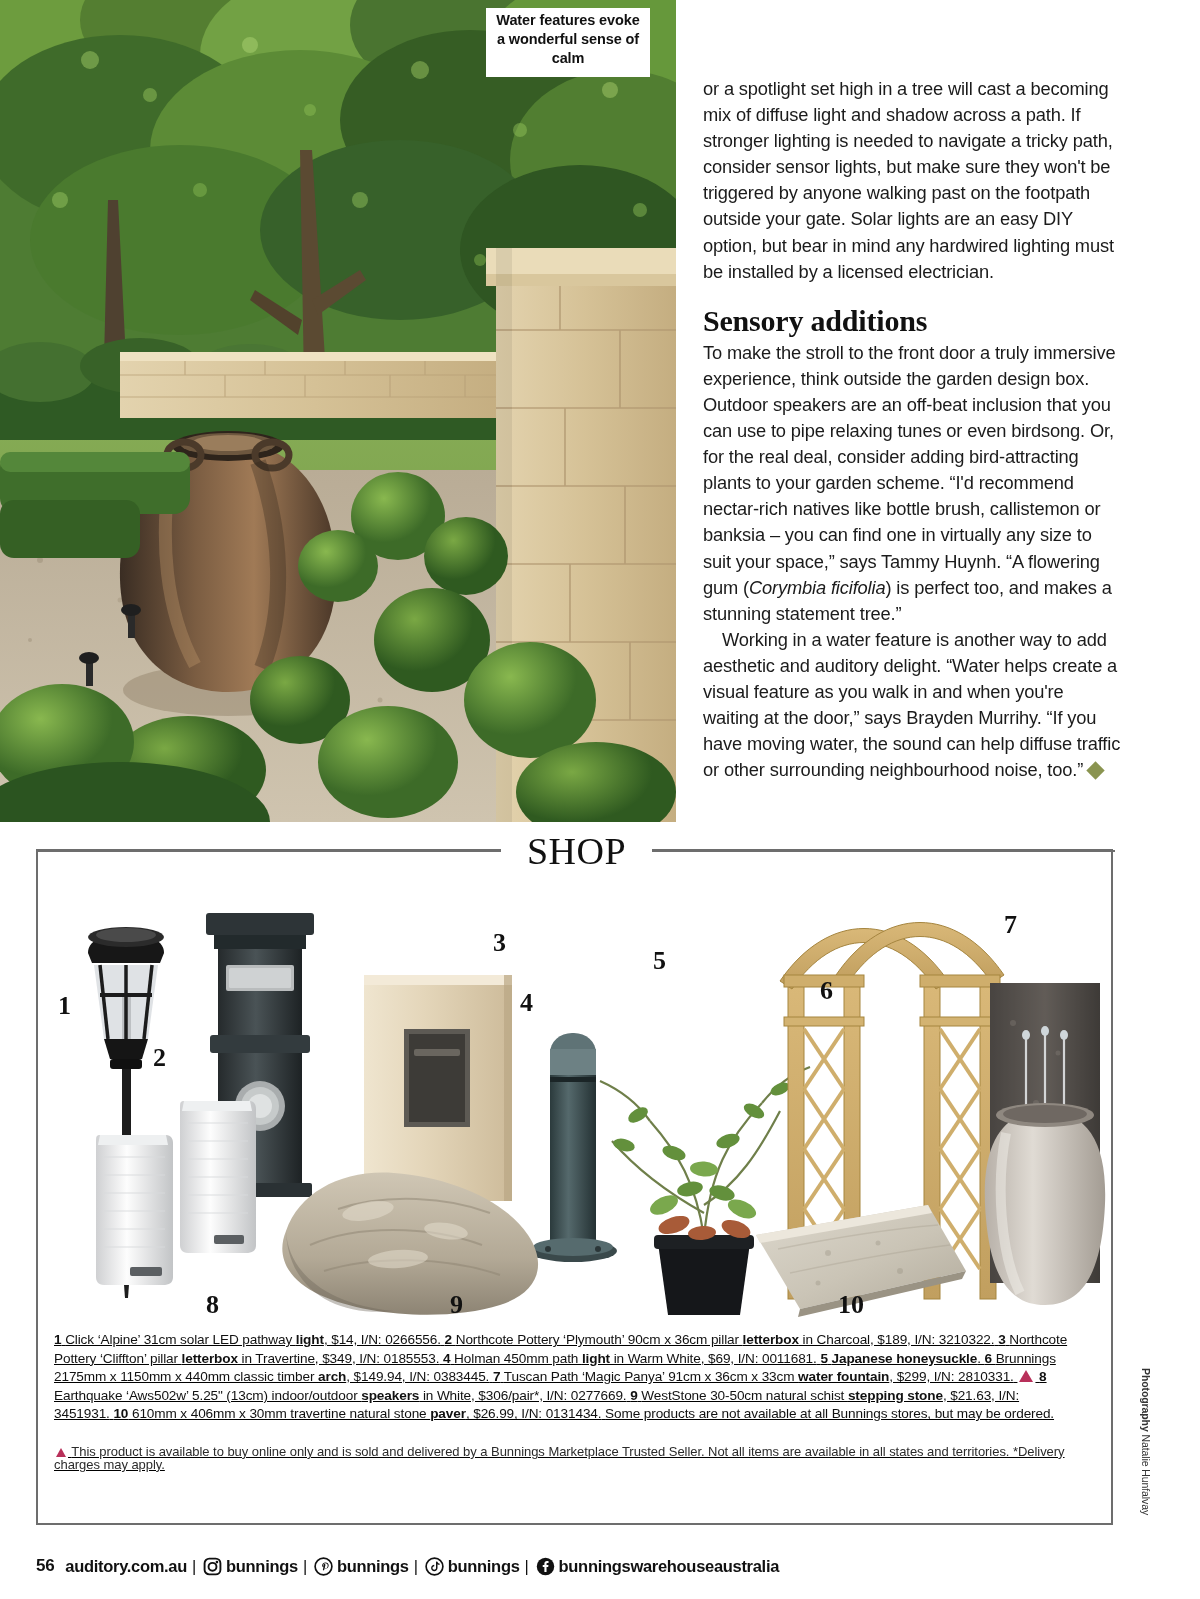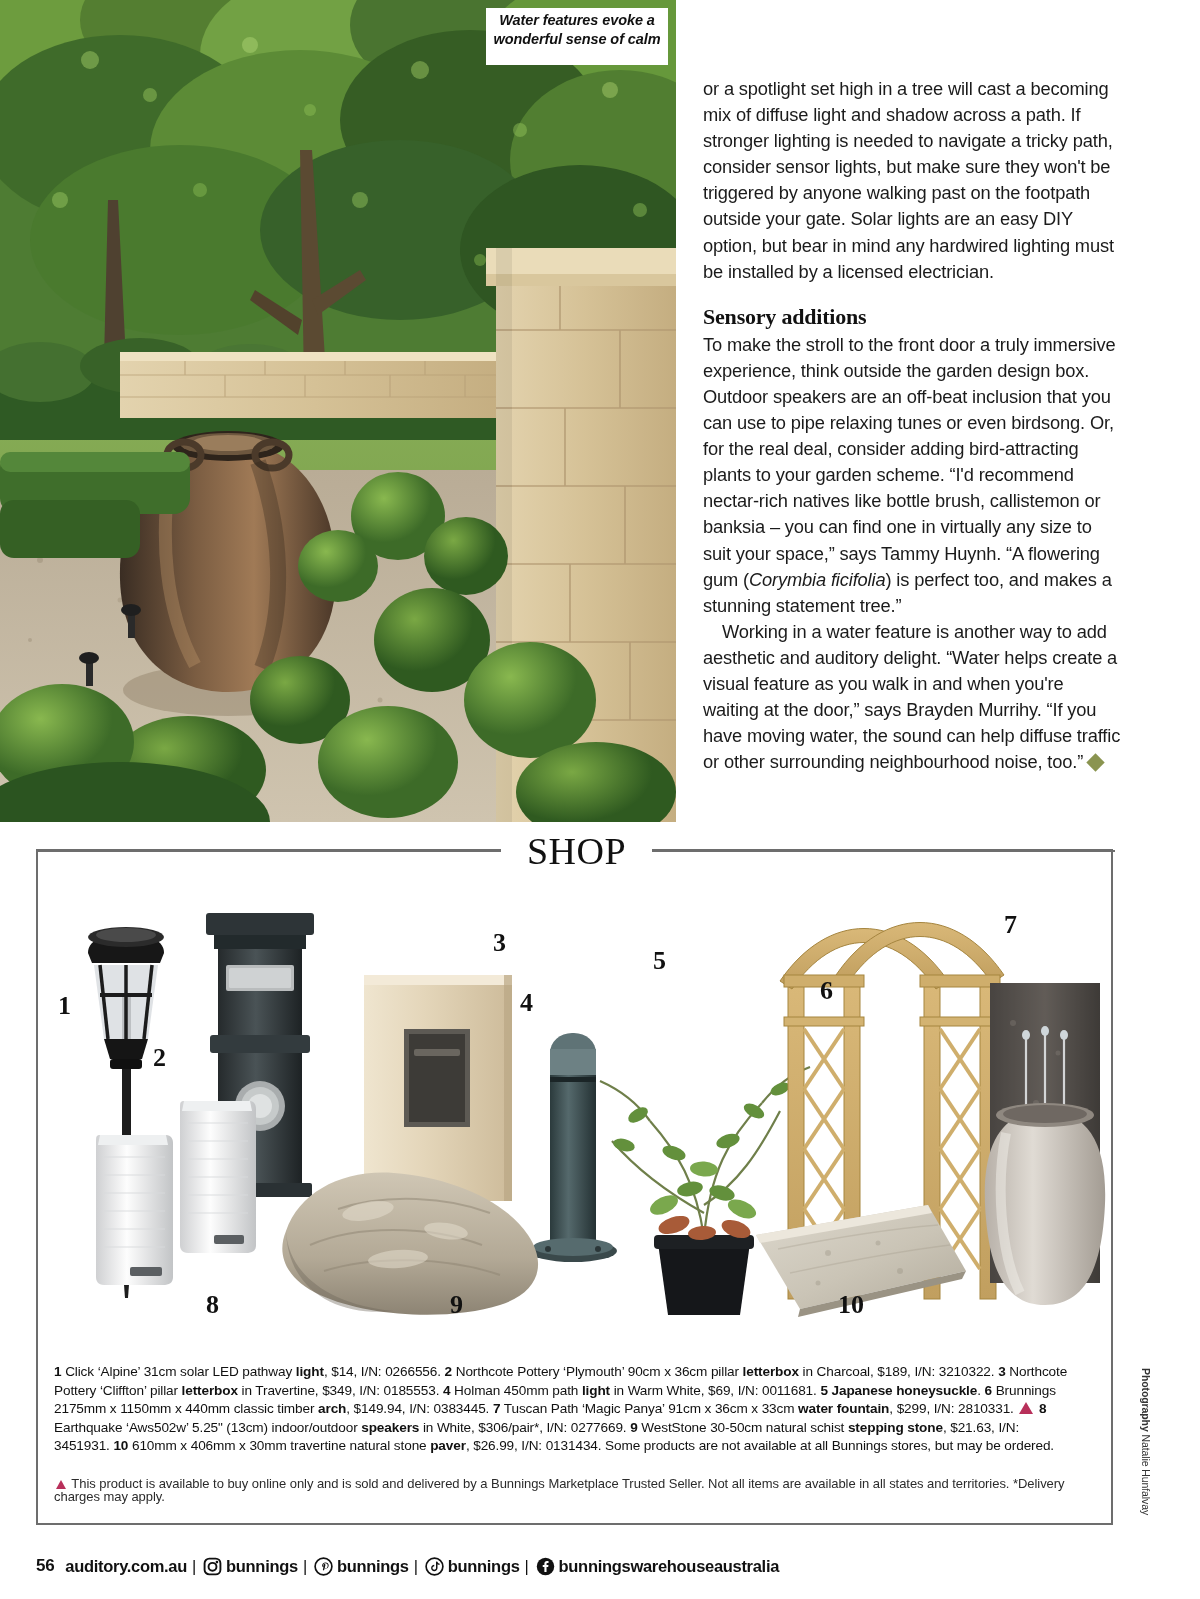--- a/index.html
+++ b/index.html
@@ -17,48 +17,47 @@
   .hero-photo {
     position: absolute; left: 0; top: 0;
     width: 676px; height: 822px;
     overflow: hidden;
     background: #5d7a42;
   }
   .hero-photo svg { display: block; }
 
   .photo-caption {
     position: absolute; left: 486px; top: 8px;
-    width: 182px;
+    width: 164px;
     background: #ffffff;
     color: #111;
     font-size: 14.5px;
     font-weight: 600;
     line-height: 1.32;
     text-align: center;
-    padding: 3px 5px 16px;
+    padding: 3px 5px 9px;
     letter-spacing: -0.1px;
     z-index: 5;
-    font-style: italic;
   }
 
   .text-column {
     position: absolute; left: 703px; top: 76px;
     width: 420px;
   }
   .body-text {
     font-size: 18.3px;
     line-height: 26.1px;
     color: #1b1b1b;
     letter-spacing: -0.15px;
   }
   .body-text.indent { text-indent: 19px; }
   .section-heading {
     font-family: "Liberation Serif", serif;
     font-weight: bold;
-    font-size: 22px;
+    font-size: 30px;
     color: #111;
     margin-top: 19px;
     margin-bottom: 2px;
     letter-spacing: -0.2px;
   }
   .ital { font-style: italic; text-align: center; }
   .endmark {
     display: inline-block;
     width: 13px; height: 13px;
     background: #8a9450;
@@ -98,22 +97,23 @@
     position: absolute;
     font-family: "Liberation Serif", serif;
     font-weight: bold;
     font-size: 26px;
     color: #111;
     z-index: 30;
   }
 
   
   .caption-block {
-    position: absolute; left: 16px; top: 512px;
+    position: absolute; left: 16px; top: 480px;
     width: 1020px;
+    text-decoration: underline;
   }
   .caption-text {
     font-size: 13.6px;
     line-height: 18.6px;
     color: #111;
     letter-spacing: -0.12px;
     text-align: left;
   }
   .caption-text b { font-weight: bold; }
   .tri {

